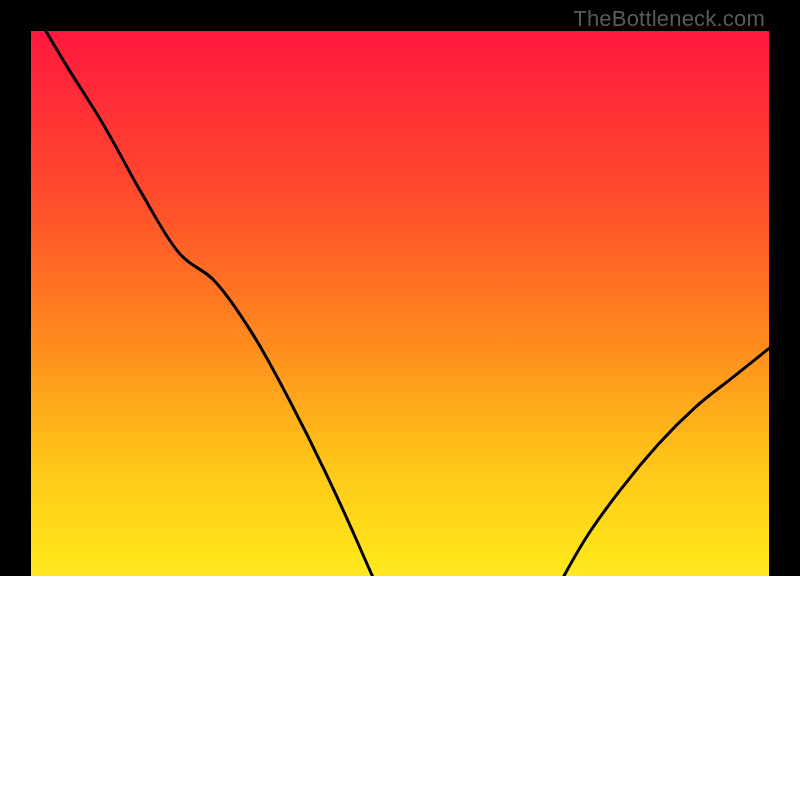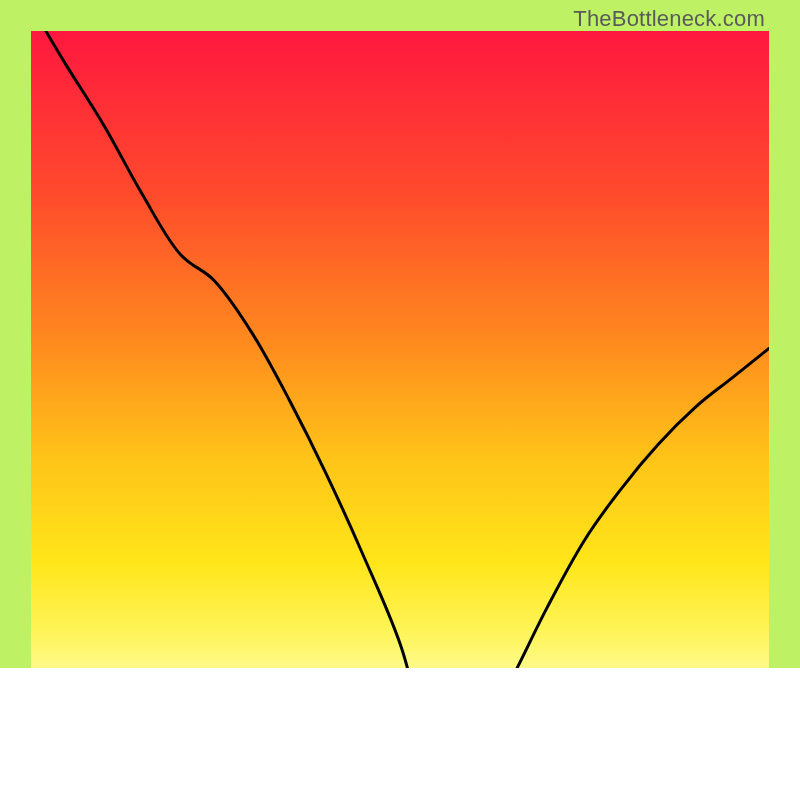--- a/index.html
+++ b/index.html
@@ -4,22 +4,22 @@
 <style>
   body {
     margin: 0;
     padding: 0;
     background: #fff;
     font-family: Arial, Helvetica, sans-serif;
   }
   .stage {
     position: relative;
     width: 800px;
-    height: 668px;
-    background: #bef264;
+    height: 576px;
+    background: #000000;
   }
   .plot {
     position: absolute;
     left: 31px;
     top: 31px;
     width: 738px;
     height: 738px;
   }
   .watermark {
     position: absolute;

